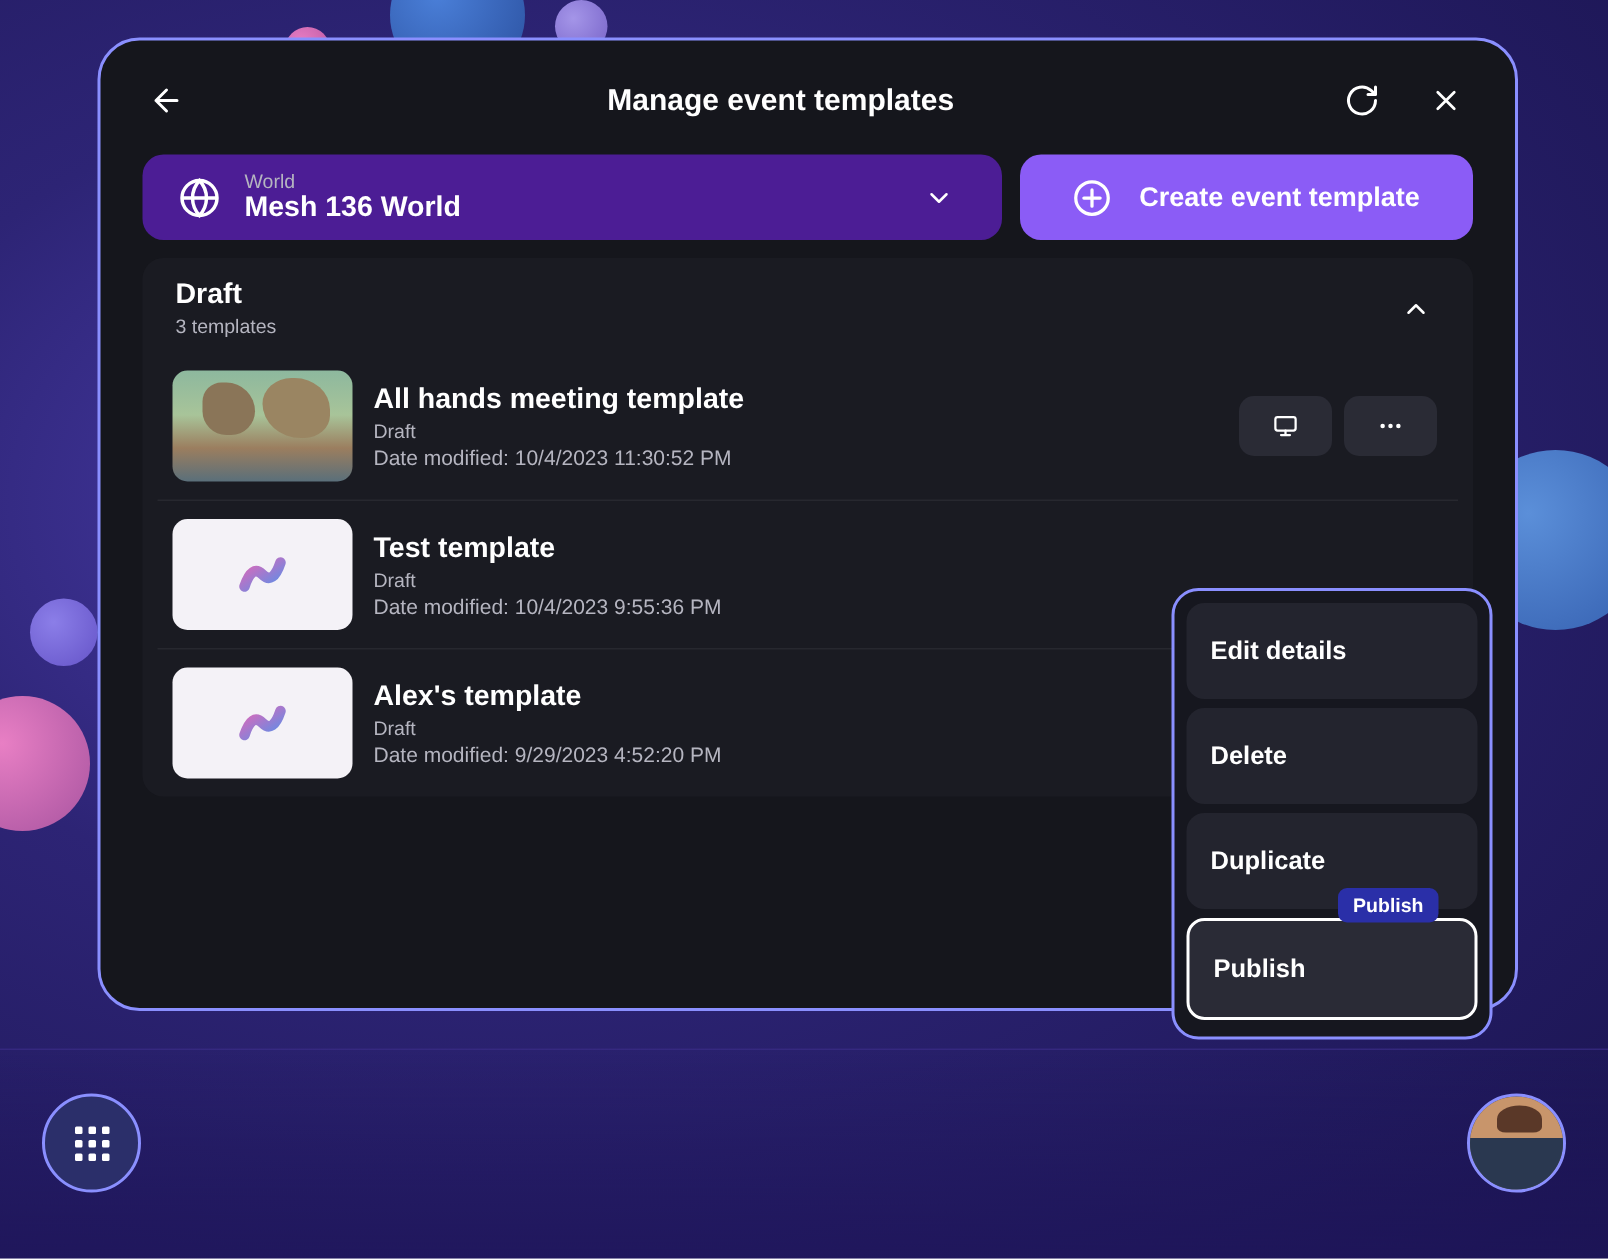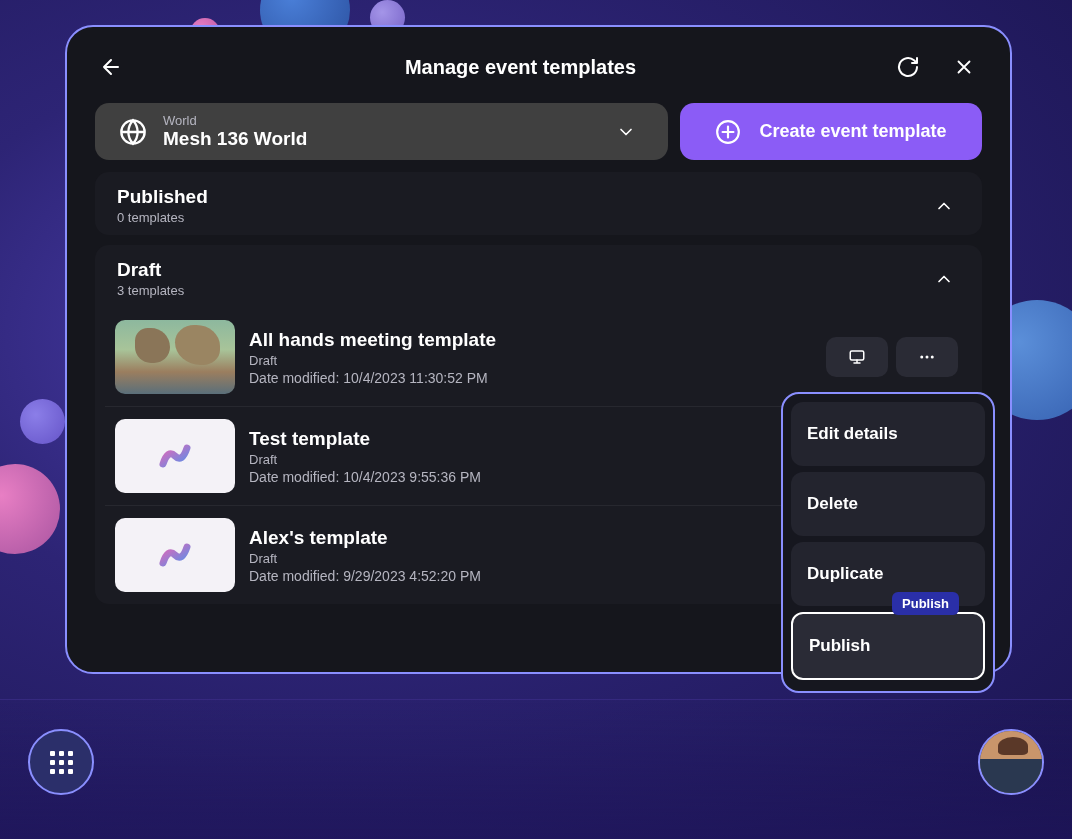--- a/index.html
+++ b/index.html
@@ -38,21 +38,21 @@
       padding-bottom: 20px;
     }
     .back-btn { width: 32px; height: 32px; display: flex; align-items: center; justify-content: center; cursor: pointer; margin-right: 20px; }
     .modal-title { font-size: 20px; font-weight: 600; flex: 1; text-align: center; }
     .header-actions { display: flex; gap: 28px; margin-right: 4px; }
     .icon-btn { width: 28px; height: 28px; display: flex; align-items: center; justify-content: center; cursor: pointer; }
     
     .top-row { display: flex; gap: 12px; margin-bottom: 12px; }
     .world-selector {
       flex: 1;
-      background: #404040;
+      background: #4c1d95;
       border-radius: 14px;
       padding: 10px 22px;
       display: flex;
       align-items: center;
       cursor: pointer;
     }
     .globe-icon { width: 32px; height: 32px; margin-right: 14px; display: flex; align-items: center; justify-content: center; }
     .world-text { flex: 1; }
     .world-label { font-size: 13px; color: #b5b5c0; font-weight: 400; }
     .world-name { font-size: 19px; font-weight: 600; }
@@ -230,31 +230,20 @@
     </div>
     <div class="create-btn">
       <svg class="plus-icon" viewBox="0 0 24 24" fill="none">
           <circle cx="12" cy="12" r="10" stroke="#fff" stroke-width="2"></circle>
           <path d="M12 7v10M7 12h10" stroke="#fff" stroke-width="2" stroke-linecap="round"></path>
         </svg>
       <span>Create event template</span>
     </div>
   </div>
 
-  <div class="section">
-    <div class="section-header">
-      <div class="section-text">
-        <div class="section-title">Published</div>
-        <div class="section-sub">0 templates</div>
-      </div>
-      <svg class="chevron-up" viewBox="0 0 24 24" fill="none">
-          <path d="M6 15l6-6 6 6" stroke="#fff" stroke-width="2" stroke-linecap="round" stroke-linejoin="round"></path>
-        </svg>
-    </div>
-  </div>
 
   <div class="section">
     <div class="section-header">
       <div class="section-text">
         <div class="section-title">Draft</div>
         <div class="section-sub">3 templates</div>
       </div>
       <svg class="chevron-up" viewBox="0 0 24 24" fill="none">
           <path d="M6 15l6-6 6 6" stroke="#fff" stroke-width="2" stroke-linecap="round" stroke-linejoin="round"></path>
         </svg>

